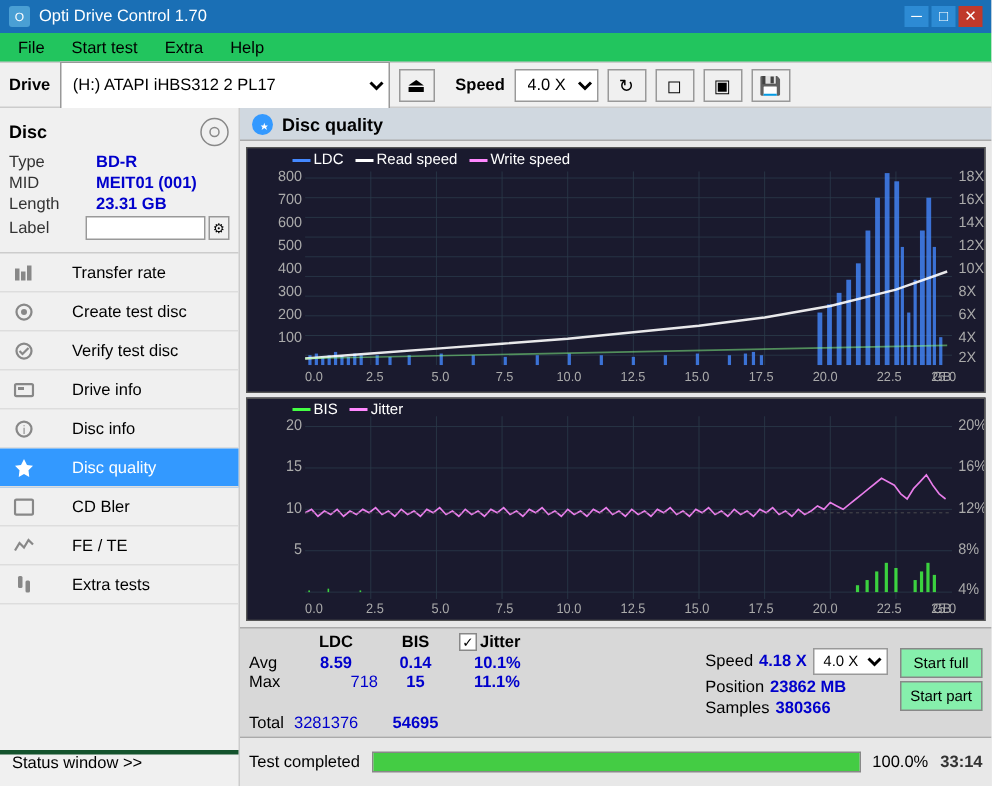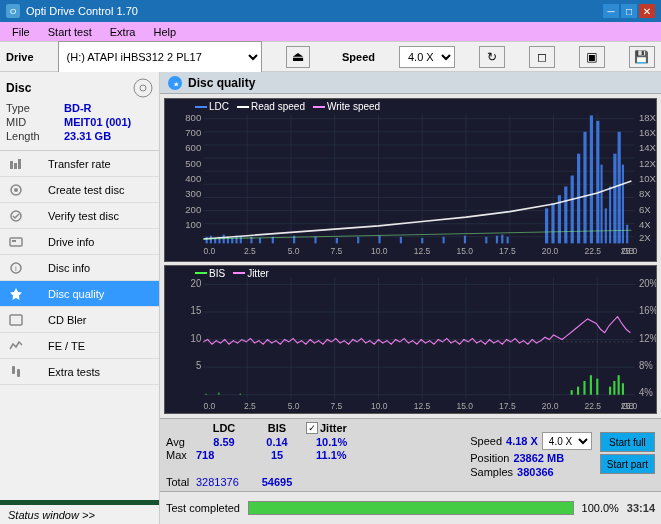--- a/index.html
+++ b/index.html
@@ -7,25 +7,25 @@
     
     
     .title-bar { background: #1a6fb5; color: white; height: 22px; display: flex; align-items: center; justify-content: space-between; padding: 0 6px; font-size: 11px; }
     .title-bar-left { display: flex; align-items: center; gap: 6px; }
     .title-bar-icon { width: 14px; height: 14px; background: #4a9fd4; border-radius: 2px; display: flex; align-items: center; justify-content: center; font-size: 8px; color: white; }
     .title-bar-controls { display: flex; gap: 2px; }
     .title-btn { width: 16px; height: 14px; background: #2d8bd4; color: white; display: flex; align-items: center; justify-content: center; cursor: pointer; font-size: 10px; border: none; }
     .title-btn.close { background: #c0392b; }
     
     
-    .menu-bar { background: #f0abfc; border-bottom: 1px solid #ccc; height: 20px; display: flex; align-items: center; padding: 0 4px; gap: 2px; }
+    .menu-bar { background: #22c55e; border-bottom: 1px solid #ccc; height: 20px; display: flex; align-items: center; padding: 0 4px; gap: 2px; }
     .menu-item { padding: 2px 8px; cursor: pointer; font-size: 11px; }
     
     
-    .drive-bar { background: #f0f0f0; border-bottom: 1px solid #ccc; height: 30px; display: flex; align-items: center; padding: 0 6px; gap: 24px; }
+    .drive-bar { background: #f0f0f0; border-bottom: 1px solid #ccc; height: 30px; display: flex; align-items: center; padding: 0 6px; gap: 6px; }
     .drive-label { font-weight: bold; font-size: 11px; }
     .drive-select { height: 32px; border: 1px solid #999; background: white; font-size: 11px; flex: 1; max-width: 220px; padding: 0 4px; }
     .eject-btn { width: 24px; height: 22px; border: 1px solid #999; background: #f0f0f0; cursor: pointer; display: flex; align-items: center; justify-content: center; }
     .speed-label { font-weight: bold; font-size: 11px; margin-left: 8px; }
     .speed-select { height: 22px; border: 1px solid #999; background: white; font-size: 11px; padding: 0 4px; }
     .icon-btn { width: 26px; height: 22px; border: 1px solid #999; background: #f0f0f0; cursor: pointer; display: flex; align-items: center; justify-content: center; font-size: 12px; }
     
     
     .main-layout { display: flex; height: calc(524px - 22px - 20px - 30px); }
     
@@ -41,21 +41,21 @@
     .disc-row-value.data { color: #cc0000; }
     .label-input { border: 1px solid #999; height: 16px; width: 80px; font-size: 10px; padding: 0 2px; }
     .label-btn { width: 16px; height: 16px; border: 1px solid #999; background: #f0f0f0; cursor: pointer; font-size: 9px; margin-left: 2px; }
     
     .sidebar-nav { display: flex; flex-direction: column; }
     .sidebar-item { height: 26px; display: flex; align-items: center; padding: 0 8px; cursor: pointer; font-size: 11px; border-bottom: 1px solid #ddd; gap: 24px; }
     .sidebar-item.active { background: #3399ff; color: white; }
     .sidebar-item-icon { width: 16px; height: 16px; display: flex; align-items: center; justify-content: center; flex-shrink: 0; }
     
     
-    .status-window-btn { margin-top: auto; border-top: 5px solid #14532d; height: 24px; display: flex; align-items: center; padding: 0 8px; cursor: pointer; font-size: 11px; gap: 4px; font-style: italic; }
+    .status-window-btn { margin-top: auto; border-top: 3px solid #14532d; height: 24px; display: flex; padding: 0 8px; cursor: pointer; font-size: 11px; gap: 4px; }
     
     
     .content { flex: 1; display: flex; flex-direction: column; background: #e8e8e8; }
     
     .content-header { background: #d0d8e0; border-bottom: 1px solid #aaa; height: 22px; display: flex; align-items: center; padding: 0 8px; gap: 6px; }
     .content-title { font-weight: bold; font-size: 12px; }
     
     
     .charts-area { flex: 1; display: flex; flex-direction: column; padding: 4px; gap: 3px; }
     
@@ -63,21 +63,21 @@
     
     .chart-legend { position: absolute; top: 2px; left: 30px; display: flex; gap: 8px; z-index: 10; font-size: 10px; }
     .legend-item { display: flex; align-items: center; gap: 2px; color: white; }
     .legend-dot { width: 12px; height: 2px; }
     
     
     .chart-svg { width: 100%; height: 100%; }
     
     
     .stats-bar { background: #d8d8d8; border-top: 1px solid #aaa; padding: 3px 6px; display: flex; gap: 20px; align-items: center; flex-wrap: wrap; font-size: 11px; }
-    .start-btn { height: 20px; background: #0ea5e9; border: 1px solid #888; cursor: pointer; font-size: 10px; padding: 0 6px; white-space: nowrap; }
+    .start-btn { height: 20px; background: #86efac; border: 1px solid #888; cursor: pointer; font-size: 10px; padding: 0 6px; white-space: nowrap; }
     
     
     .progress-area { background: #e8e8e8; border-top: 1px solid #aaa; height: 22px; display: flex; align-items: center; padding: 16px 6px; gap: 8px; }
     .progress-bar-outer { flex: 1; height: 14px; border: 1px solid #888; background: #ddd; }
     .progress-bar-inner { height: 100%; background: #44cc44; }
     .time-text { font-size: 11px; font-weight: bold; color: #333; margin-left: auto; }
     
     .checkbox { width: 12px; height: 12px; border: 1px solid #888; background: white; display: inline-flex; align-items: center; justify-content: center; font-size: 9px; }
   </style>
 </head>
@@ -136,20 +136,25 @@
         <span class="disc-row-label">Type</span>
         <span class="disc-row-value">BD-R</span>
       </div>
       <div class="disc-row">
         <span class="disc-row-label">MID</span>
         <span class="disc-row-value">MEIT01 (001)</span>
       </div>
       <div class="disc-row">
         <span class="disc-row-label">Length</span>
         <span class="disc-row-value">23.31 GB</span>
+      </div>
+      <div class="disc-row">
+        <span class="disc-row-label">Label</span>
+        <input class="label-input" type="text" value="" style="">
+        <button class="label-btn">⚙</button>
       </div>
     </div>
 
     <div class="sidebar-nav">
       <div class="sidebar-item">
         <div class="sidebar-item-icon">
           <svg width="14" height="14" viewBox="0 0 14 14">
               <rect x="1" y="4" width="3" height="8" fill="#888"></rect>
               <rect x="5" y="6" width="3" height="6" fill="#888"></rect>
               <rect x="9" y="2" width="3" height="10" fill="#888"></rect>
@@ -470,21 +475,21 @@
           </div>
         </div>
         <div style="display:flex; gap:2px; align-items:center; margin-bottom:1px;">
           <span style="width:28px;">Avg</span>
           <span style="width:56px;text-align:center;color:#0000cc;font-weight:bold;">8.59</span>
           <span style="width:46px;text-align:center;color:#0000cc;font-weight:bold;">0.14</span>
           <span style="margin-left:14px;color:#0000cc;font-weight:bold;">10.1%</span>
         </div>
         <div style="display:flex; gap:2px; align-items:center; margin-bottom:15px;">
           <span style="width:28px;">Max</span>
-          <span style="width:56px;text-align:left;color:#0000cc;font-weight:bold;">718</span>
+          <span style="width:56px;text-align:right;color:#0000cc;font-weight:normal;">718</span>
           <span style="width:46px;text-align:center;color:#0000cc;font-weight:bold;">15</span>
           <span style="margin-left:14px;color:#0000cc;font-weight:bold;">11.1%</span>
         </div>
         <div style="display:flex; gap:2px; align-items:center;">
           <span style="width:28px;">Total</span>
           <span style="width:56px;text-align:left;color:#0000cc;font-weight:normal;">3281376</span>
           <span style="width:46px;text-align:center;color:#0000cc;font-weight:bold;">54695</span>
         </div>
       </div>
 

